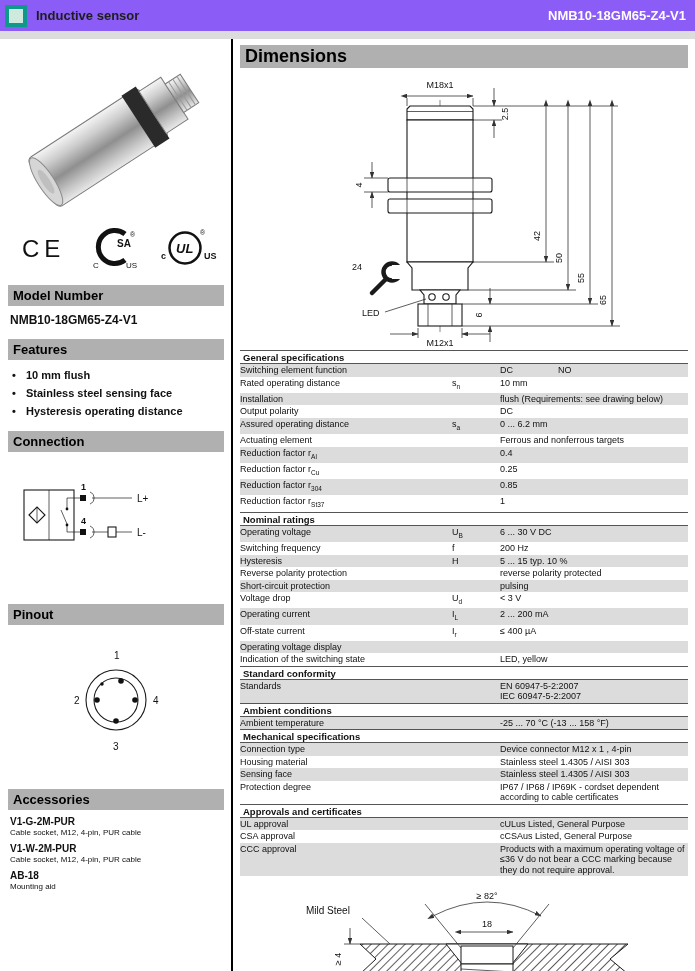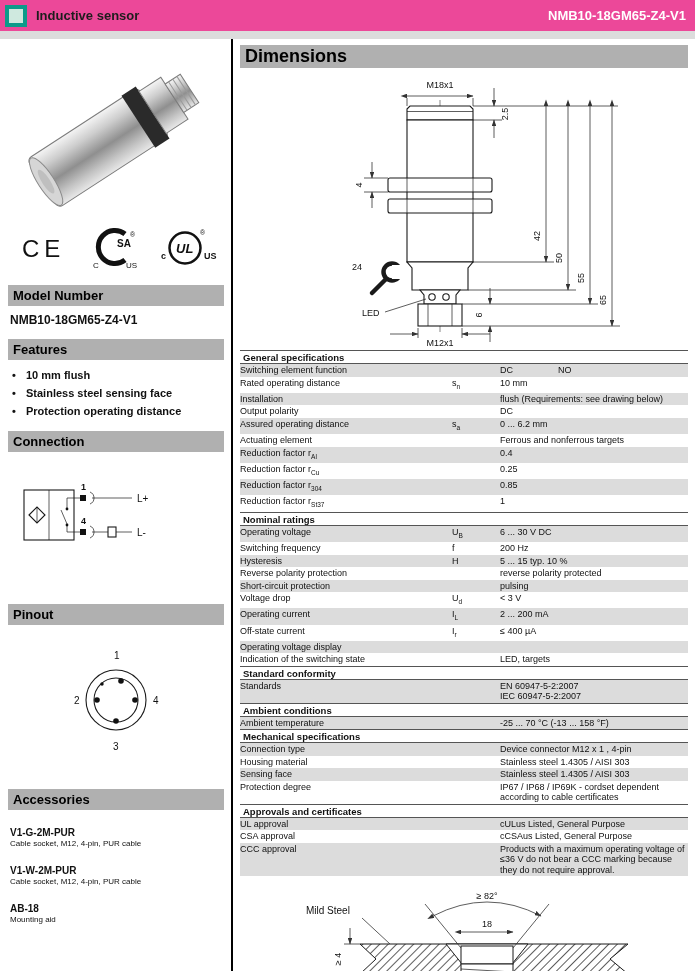--- a/index.html
+++ b/index.html
@@ -1,39 +1,39 @@
 <!DOCTYPE html>
 <html><head>
 <meta charset="utf-8">
 <style>
   html,body{margin:0;padding:0;background:#fff;}
   .page{position:relative;width:695px;height:971px;background:#fff;overflow:hidden;
         font-family:"Liberation Sans",sans-serif;color:#111;}
   
-  .hdr{position:absolute;left:0;top:0;width:695px;height:31px;background:#ec4899;
+  .hdr{position:absolute;left:0;top:0;width:695px;height:31px;background:#8b5cf6;
        display:flex;align-items:center;}
   .hdr-logo{width:22px;height:22px;margin-left:5px;background:#cfe9df;
             border:4px solid #0d9a8a;box-sizing:border-box;}
   .hdr-title{font-size:13px;font-weight:bold;color:#1d1d1d;margin-left:9px;}
   .hdr-model{margin-left:auto;margin-right:9px;font-size:13px;font-weight:bold;color:#fff;}
   .hdr-strip{position:absolute;left:0;top:31px;width:695px;height:8px;background:#dcdcdc;}
   .vdivider{position:absolute;left:231px;top:39px;bottom:0;width:2px;background:#000;}
   
   .leftcol{position:absolute;left:8px;top:45px;width:216px;}
   .rightcol{position:absolute;left:240px;top:45px;width:448px;}
   
   .bar{background:#b0b0b0;color:#000;font-weight:bold;font-size:13px;
        padding:3px 5px 3px 5px;line-height:15px;}
   .bar.big{font-size:18px;line-height:17px;}
   
   .model-val{font-size:12px;font-weight:bold;margin:7px 0 12px 2px;}
   .feat-list{list-style:none;margin:9px 0 14px 2px;padding:0;}
   .feat-list li{font-size:11px;font-weight:bold;margin:0 0 6px 0;padding-left:16px;position:relative;}
   .feat-list li::before{content:"\2022";position:absolute;left:2px;}
-  .acc-item{margin:17px 0 2px 2px;}
+  .acc-item{margin:6px 0 2px 2px;}
   .acc-name{font-size:10px;font-weight:bold;}
   .acc-desc{font-size:8px;margin-top:1px;}
   
   .ttable{margin-top:2px;}
   .tgroup{font-size:9.5px;font-weight:bold;border-top:1px solid #555;border-bottom:1px solid #555;
           padding:2px 0 0 3px;line-height:10px;}
   .trow{display:flex;font-size:9px;line-height:10.5px;padding:1px 0;min-height:10.5px;}
   .trow.stripe{background:#dcdcdc;}
   .lab{width:212px;flex:none;box-sizing:border-box;}
   .sym{width:48px;flex:none;}
@@ -104,21 +104,21 @@
       </g>
     </svg>
 
     <div class="bar" style="margin-top:14px">Model Number</div>
     <div class="model-val">NMB10-18GM65-Z4-V1</div>
 
     <div class="bar">Features</div>
     <ul class="feat-list">
         <li>10 mm flush</li>
         <li>Stainless steel sensing face</li>
-        <li>Protection operating distance</li>
+        <li>Hysteresis operating distance</li>
       </ul>
 
     <div class="bar">Connection</div>
     <svg width="200" height="112" viewBox="0 0 200 112" style="margin:14px 0 4px 2px">
       <rect x="14" y="24" width="50" height="50" class="sline"></rect>
       <line x1="39" y1="24" x2="39" y2="74" class="thin"></line>
       <polygon points="19,49 27,41 35,49 27,57" class="sline" stroke-width="0.9"></polygon>
       <line x1="27" y1="41" x2="27" y2="57" class="thin"></line>
       <line x1="57" y1="32" x2="57" y2="42" class="thin"></line>
       <circle cx="57" cy="43" r="1.4" fill="#111"></circle>
@@ -353,21 +353,21 @@
           <span class="val">≤ 400 µA</span>
         </div>
         <div class="trow stripe">
           <span class="lab">Operating voltage display</span>
           <span class="sym"></span>
           <span class="val"></span>
         </div>
         <div class="trow">
           <span class="lab">Indication of the switching state</span>
           <span class="sym"></span>
-          <span class="val">LED, targets</span>
+          <span class="val">LED, yellow</span>
         </div>
         <div class="tgroup">Standard conformity</div>
         <div class="trow stripe">
           <span class="lab">Standards</span>
           <span class="sym"></span>
           <span class="val">EN 60947-5-2:2007
 IEC 60947-5-2:2007</span>
         </div>
         <div class="tgroup">Ambient conditions</div>
         <div class="trow stripe">

